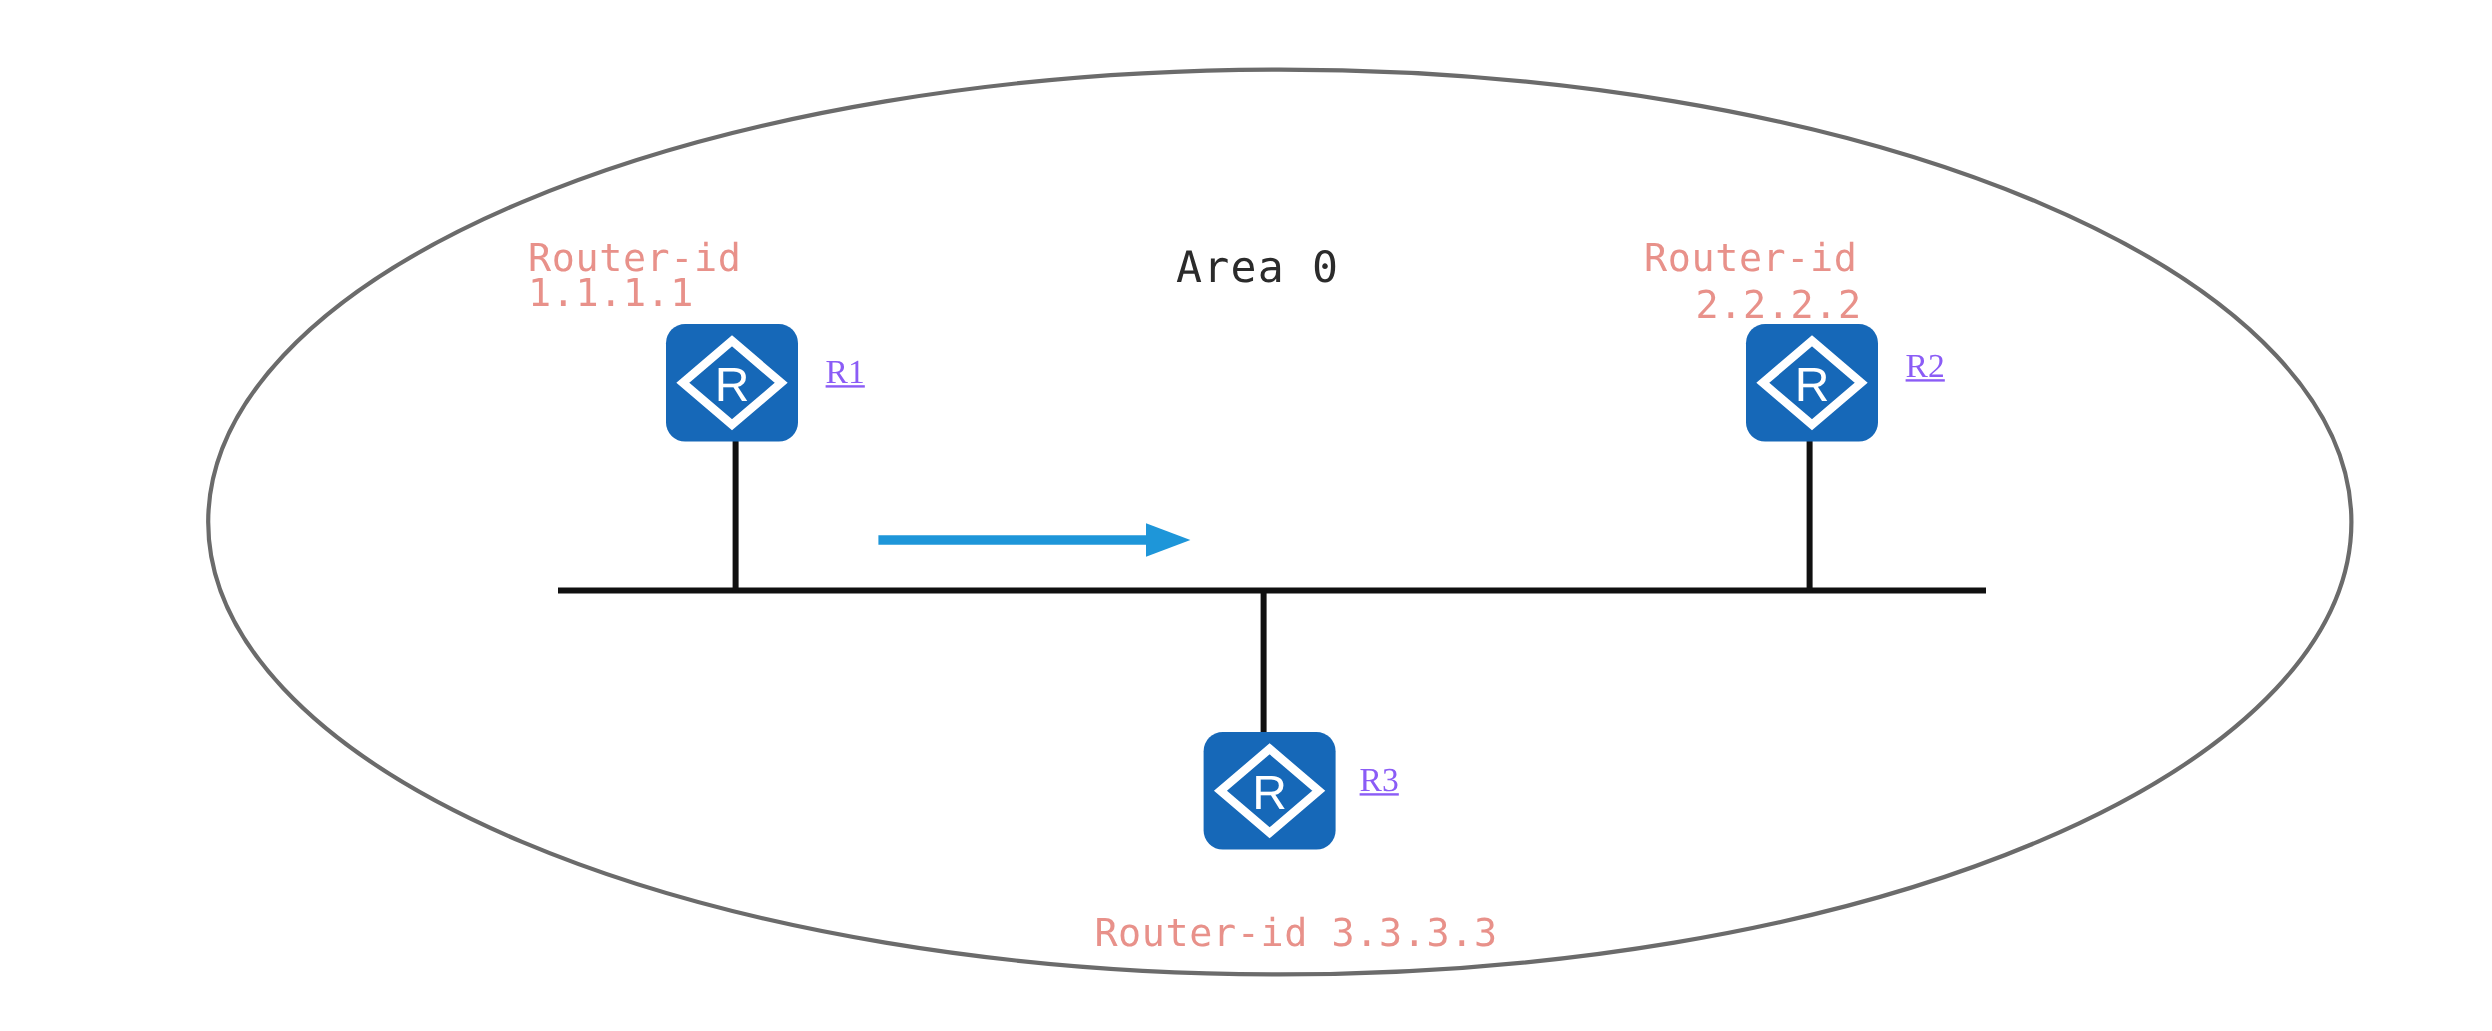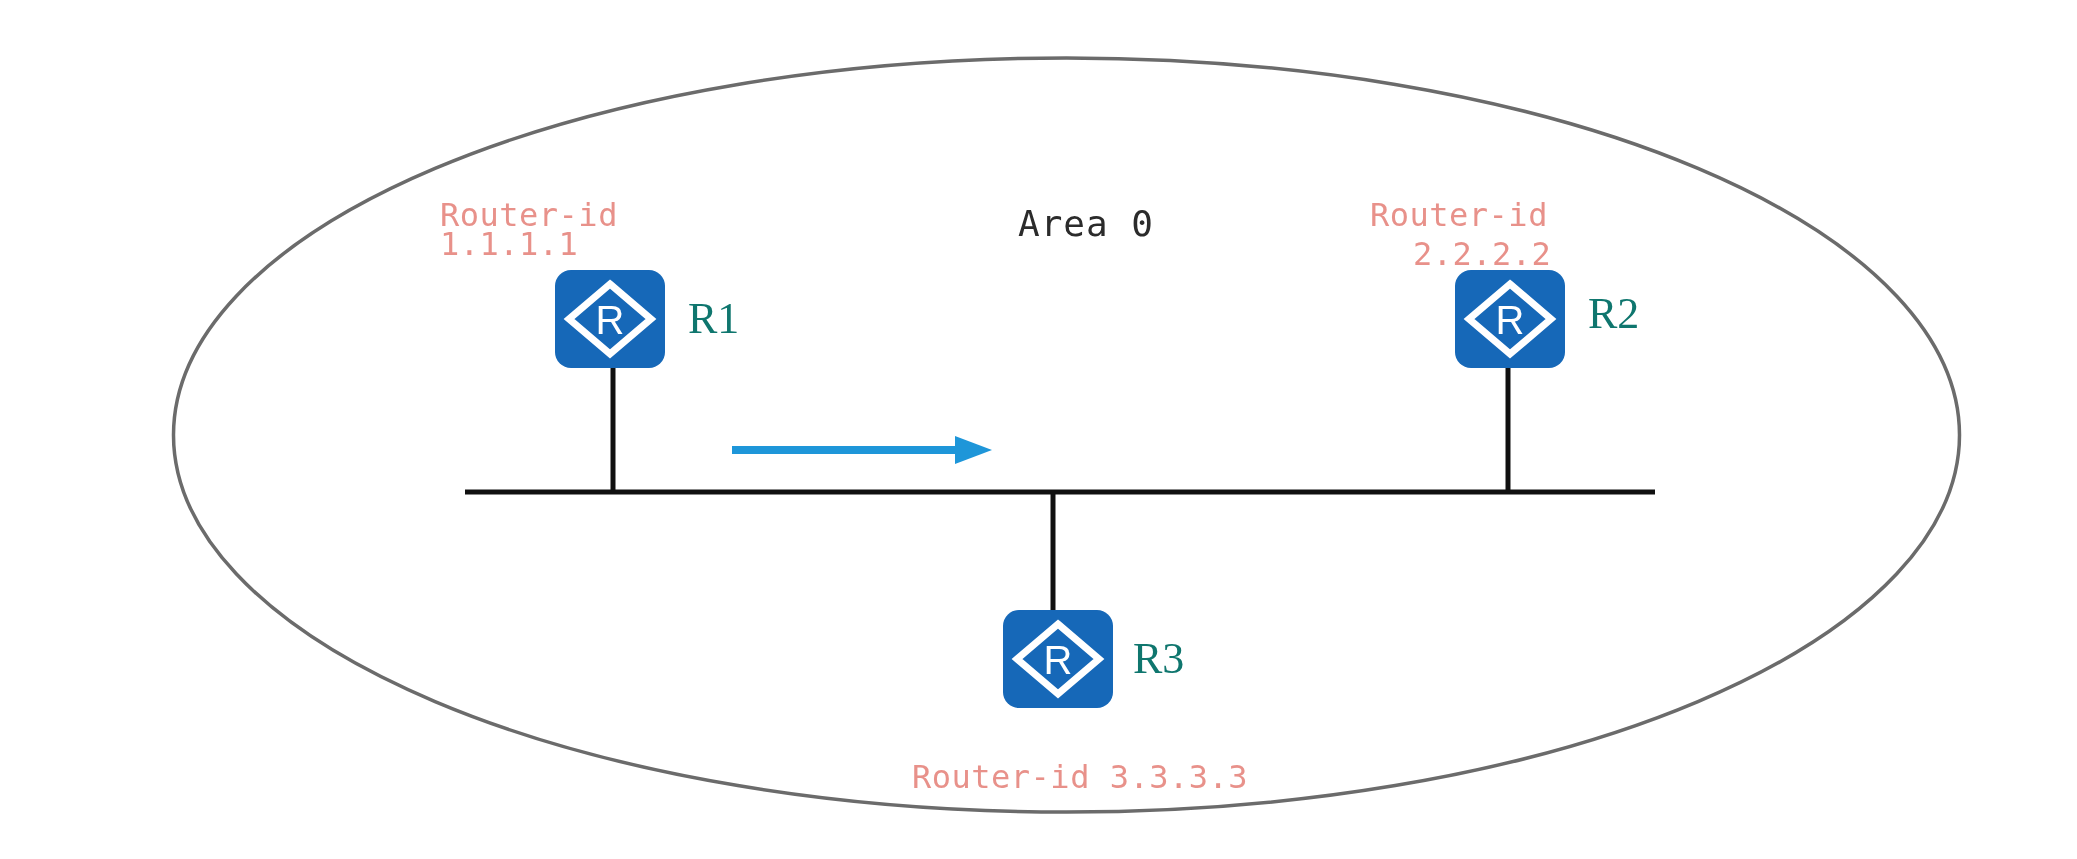--- a/index.html
+++ b/index.html
@@ -8,21 +8,21 @@
   #stage{position:relative;width:2077px;height:859px;background:#fff;}
 
   .svg-layer{position:absolute;left:0;top:0;width:2077px;height:859px;}
 
   .node{position:absolute;}
   .router-icon{position:absolute;width:110px;height:98px;border-radius:16px;
                background:#1668B8;}
   .router-icon svg{position:absolute;left:0;top:0;}
 
   .node-label{position:absolute;font-family:"Liberation Serif",serif;
-              font-size:44px;color:#0f766e;white-space:nowrap;line-height:1;}
+              font-size:28px;color:#8b5cf6;white-space:nowrap;line-height:1;text-decoration:underline;}
 
   .rid{position:absolute;font-family:"DejaVu Sans Mono",monospace;
        font-size:32px;color:#E8918A;white-space:nowrap;line-height:1.28;
        letter-spacing:0.5px;}
 
   .area-label{position:absolute;font-family:"DejaVu Sans Mono",monospace;
               font-size:36px;color:#2b2b2b;white-space:nowrap;letter-spacing:1px;}
 
   .msg-label{position:absolute;font-family:"DejaVu Sans Mono",monospace;
              font-size:32px;color:#1E96D9;white-space:nowrap;letter-spacing:1px;}
@@ -42,21 +42,21 @@
     <line x1="1508" y1="366" x2="1508" y2="493" stroke="#101010" stroke-width="5"></line>
 
     <line x1="1053" y1="491" x2="1053" y2="610" stroke="#101010" stroke-width="5"></line>
 
     <g>
       <line x1="732" y1="450" x2="962" y2="450" stroke="#1E96D9" stroke-width="8"></line>
       <polygon points="955,436 992,450 955,464" fill="#1E96D9"></polygon>
     </g>
   </svg>
 
-  <div class="area-label" style="left:1018px;top:203px;">Area 0</div>
+  <div class="area-label" style="left:980px;top:203px;">Area 0</div>
 
 
   <div class="node">
     <div class="rid" style="left:440px;top:195px;">Router-id</div>
     <div class="rid" style="left:440px;top:224px;">1.1.1.1</div>
 
     <div class="router-icon" style="left:555px;top:270px;">
       <svg width="110" height="98" viewBox="0 0 110 98">
         <polygon points="55,14 96,49 55,84 14,49" fill="none" stroke="#ffffff" stroke-width="7"></polygon>
         <text x="55" y="64" text-anchor="middle" font-family="Liberation Sans, sans-serif" font-size="40" fill="#ffffff">R</text>

